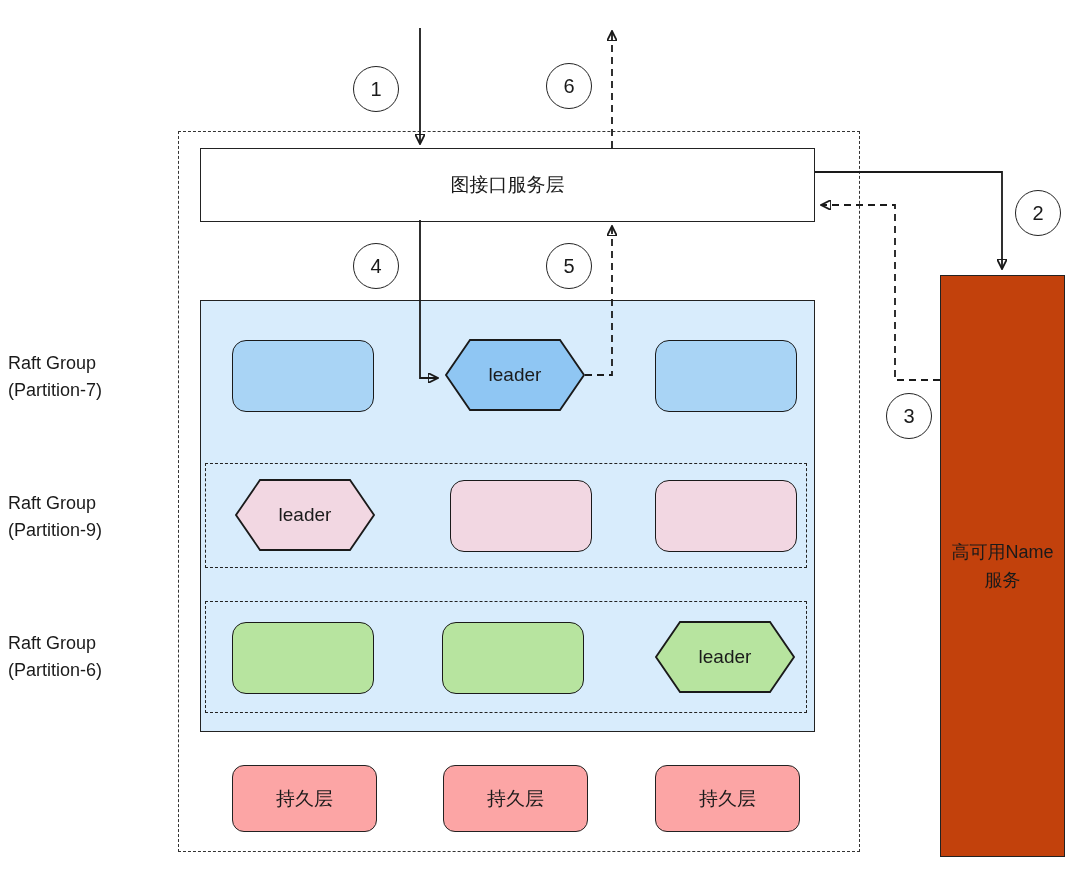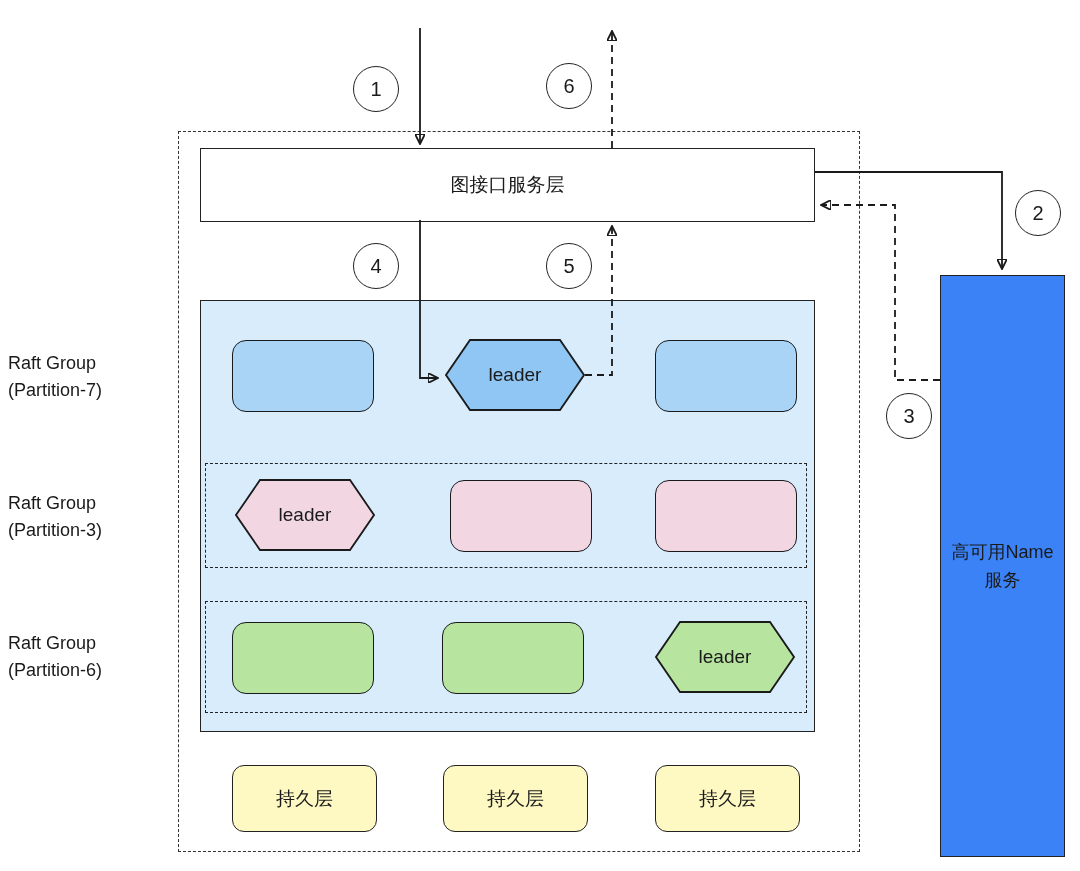--- a/index.html
+++ b/index.html
@@ -54,35 +54,35 @@
   .hex svg { position:absolute; left:0; top:0; width:100%; height:100%; }
   .hex polygon { stroke:#1a1a1a; stroke-width:1.8; }
   .hex.blue  polygon { fill:#8fc6f3; }
   .hex.pink  polygon { fill:#f2d7e2; }
   .hex.green polygon { fill:#b7e49f; }
   .hex span { position:relative; }
 
   
   .persist {
     width:143px; height:65px; top:765px;
-    background:#fef9c3; border:1.6px solid #222; border-radius:12px;
+    background:#fca5a5; border:1.6px solid #222; border-radius:12px;
     display:flex; align-items:center; justify-content:center;
     font-size:19px;
   }
 
   
   .raft-label {
     width:170px; text-align:left;
     font-size:18px; line-height:27px;
   }
 
   
   .name-service {
     left:940px; top:275px; width:123px; height:580px;
-    background:#3b82f6; border:1.6px solid #222;
+    background:#c2410c; border:1.6px solid #222;
     display:flex; flex-direction:column; align-items:center; justify-content:center;
     font-size:18px; line-height:28px; text-align:center;
   }
 
   
   .step {
     width:44px; height:44px; border-radius:50%;
     background:#ffffff; border:1.6px solid #222;
     display:flex; align-items:center; justify-content:center;
     font-size:20px;
@@ -113,21 +113,21 @@
   <div class="abs hex blue" style="left:445px; top:339px;">
     <svg viewBox="0 0 140 72" preserveAspectRatio="none">
       <polygon points="25,1 115,1 139,36 115,71 25,71 1,36"></polygon>
     </svg>
     <span>leader</span>
   </div>
   <div class="abs node blue" style="left:655px; top:340px;"></div>
 
   <div class="abs raft-label" style="left:8px; top:490px;">
     <div>Raft Group</div>
-    <div>(Partition-3)</div>
+    <div>(Partition-9)</div>
   </div>
   <div class="abs dashed-group group2-frame"></div>
   <div class="abs hex pink" style="left:235px; top:479px;">
     <svg viewBox="0 0 140 72" preserveAspectRatio="none">
       <polygon points="25,1 115,1 139,36 115,71 25,71 1,36"></polygon>
     </svg>
     <span>leader</span>
   </div>
   <div class="abs node pink" style="left:450px; top:480px;"></div>
   <div class="abs node pink" style="left:655px; top:480px;"></div>

